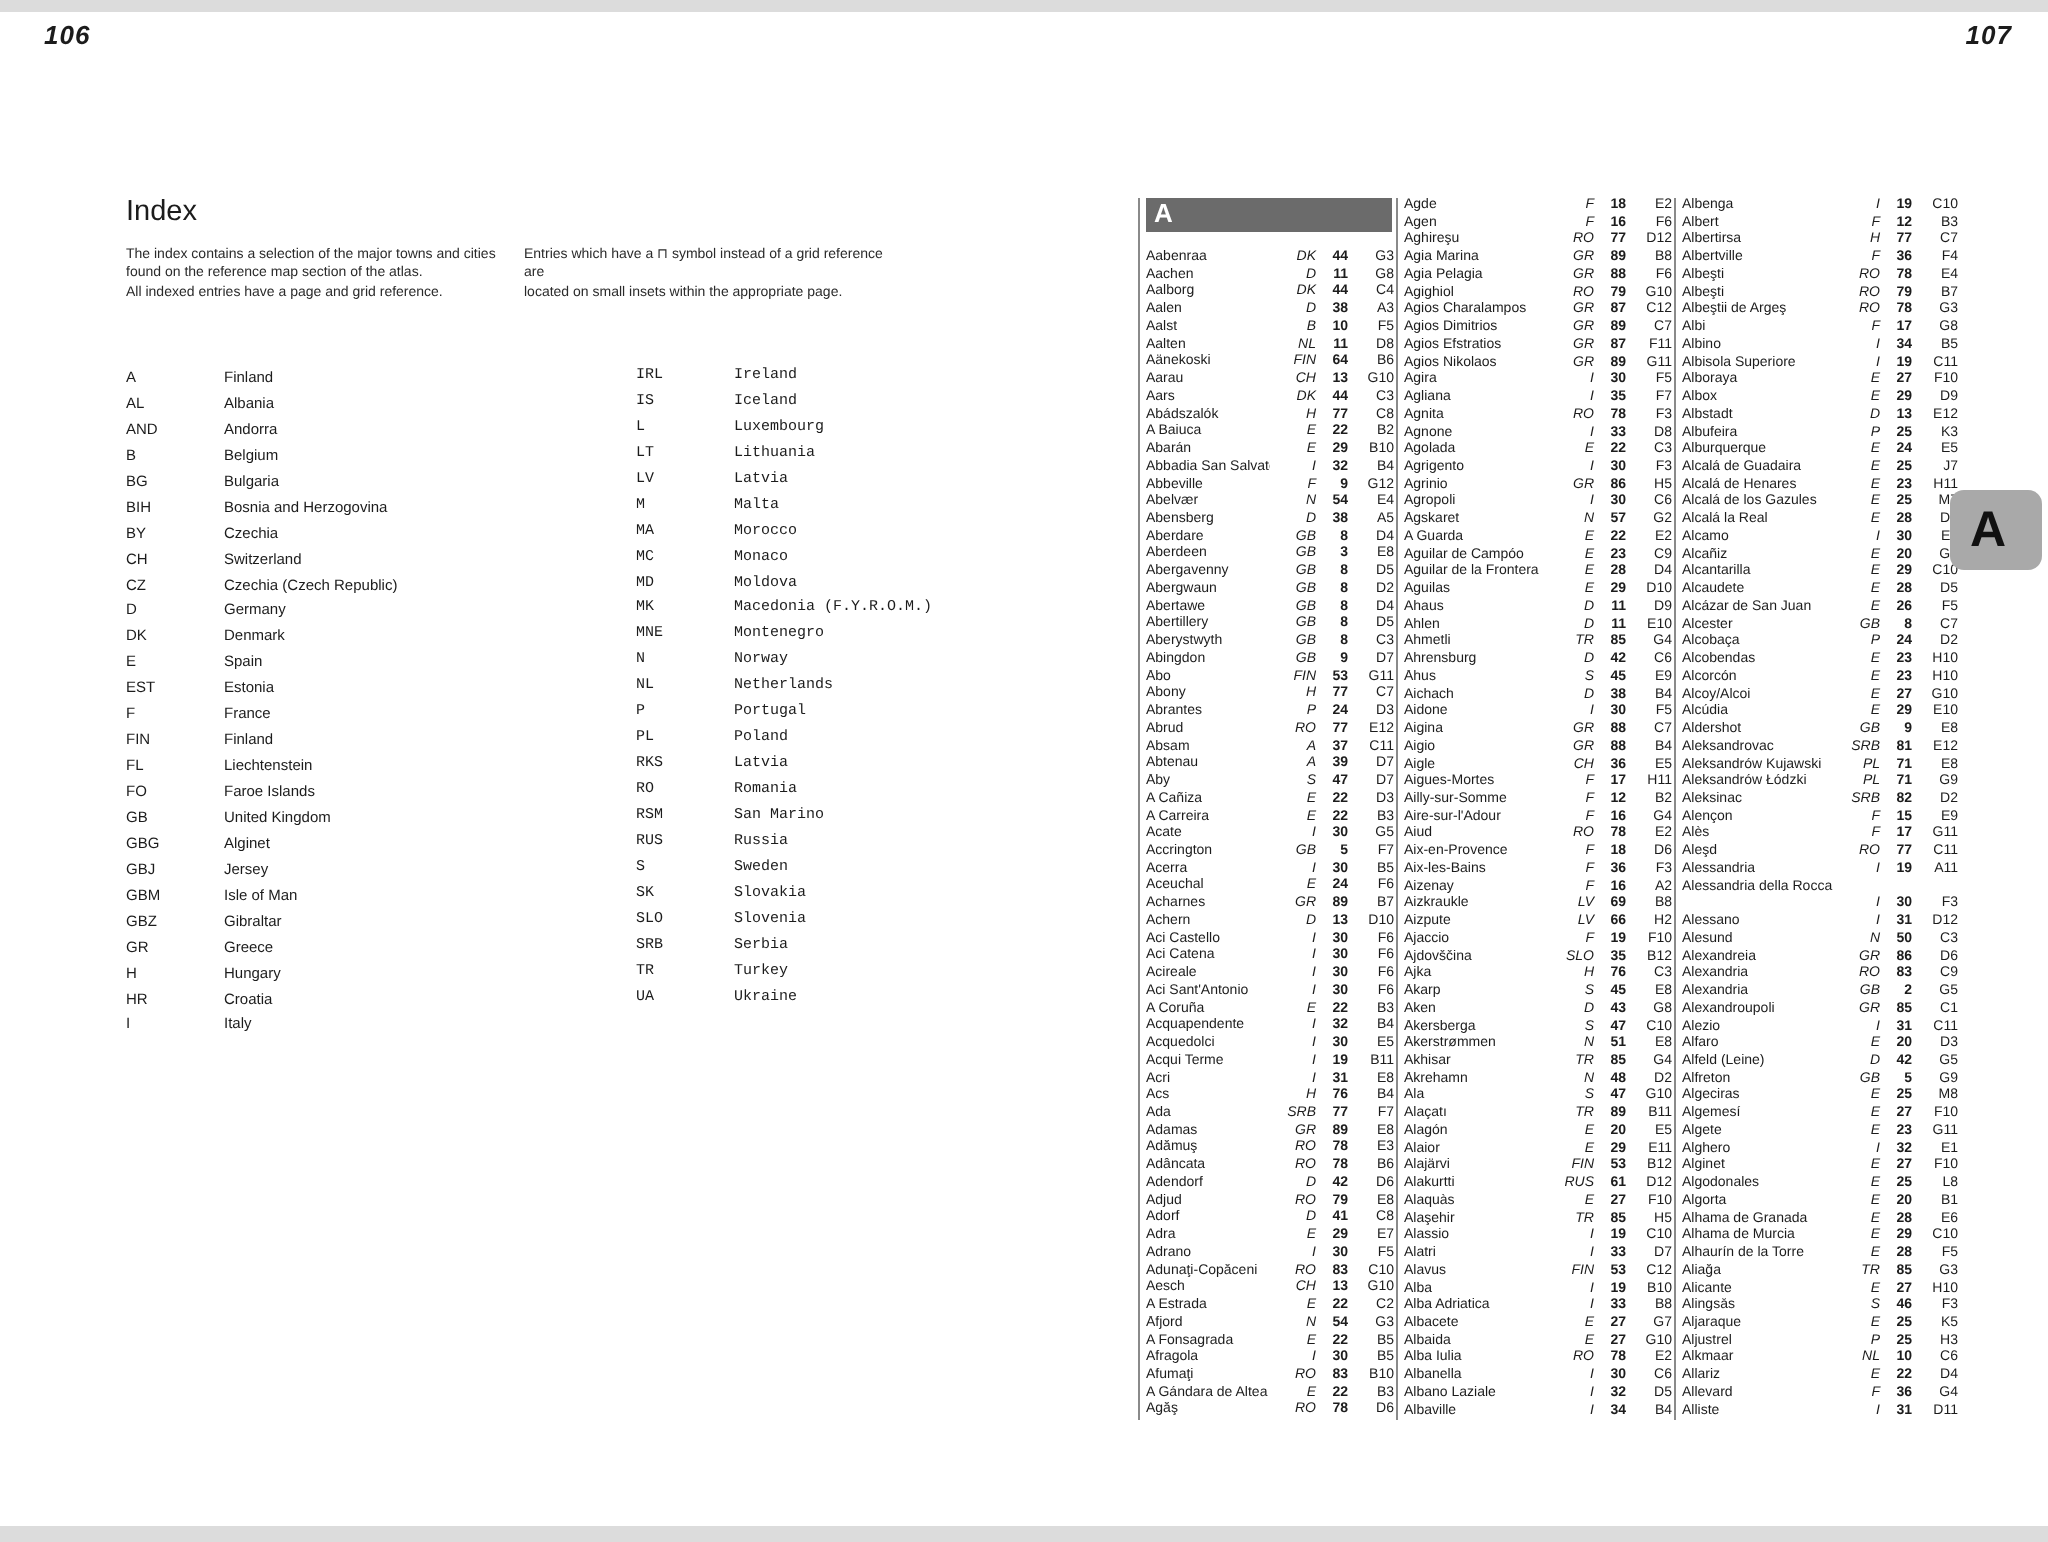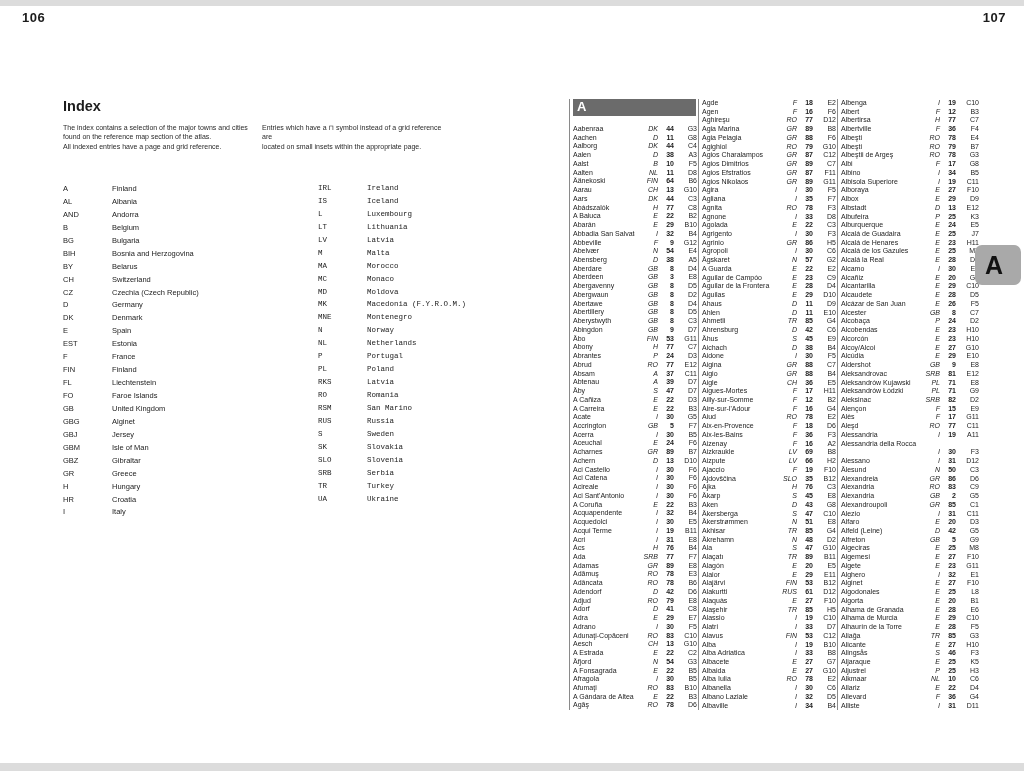--- a/index.html
+++ b/index.html
@@ -4,25 +4,25 @@
 <style>
   html,body{margin:0;padding:0;}
   body{
     width:1024px;height:771px;position:relative;background:#ffffff;
     font-family:"Liberation Sans", sans-serif;color:#1c1c1c;overflow:hidden;
   }
   .edge-band{position:absolute;left:0;width:1024px;background:#dcdcdc;}
   #edge-top{top:0;height:6px;}
   #edge-bottom{bottom:0;height:8px;}
 
-  .pageno{position:absolute;top:10px;font-size:13px;font-weight:bold;letter-spacing:0.5px;}
+  .pageno{position:absolute;top:10px;font-size:13px;font-weight:bold;letter-spacing:0.5px;font-style:italic;}
   #pn-left{left:22px;}
   #pn-right{right:18px;margin-left:43px;}
 
-  #index-title{position:absolute;left:63px;top:98px;font-size:14.5px;font-weight:bold;}
+  #index-title{position:absolute;left:63px;top:98px;font-size:14.5px;font-weight:normal;}
   .small-text{font-size:7px;line-height:9.4px;color:#2a2a2a;}
   #intro-block{position:absolute;left:63px;top:123px;width:195px;}
   #note-block{position:absolute;left:262px;top:123px;width:185px;}
 
   .legend{position:absolute;top:184px;font-size:7.5px;}
   #legend-left{left:63px;}
   #legend-right{left:318px;font-family:Liberation Mono, monospace;}
   .legend-row{height:12.95px;display:flex;align-items:flex-start;}
   .legend-code{width:49px;flex:0 0 49px;}
   .legend-name{flex:1;white-space:nowrap;}
@@ -89,21 +89,21 @@
       <div class="legend-row">
         <span class="legend-code">BG</span>
         <span class="legend-name">Bulgaria</span>
       </div>
       <div class="legend-row">
         <span class="legend-code">BIH</span>
         <span class="legend-name">Bosnia and Herzogovina</span>
       </div>
       <div class="legend-row">
         <span class="legend-code">BY</span>
-        <span class="legend-name">Belarus</span>
+        <span class="legend-name">Czechia</span>
       </div>
       <div class="legend-row">
         <span class="legend-code">CH</span>
         <span class="legend-name">Switzerland</span>
       </div>
       <div class="legend-row">
         <span class="legend-code">CZ</span>
         <span class="legend-name">Czechia (Czech Republic)</span>
       </div>
       <div class="legend-row">

